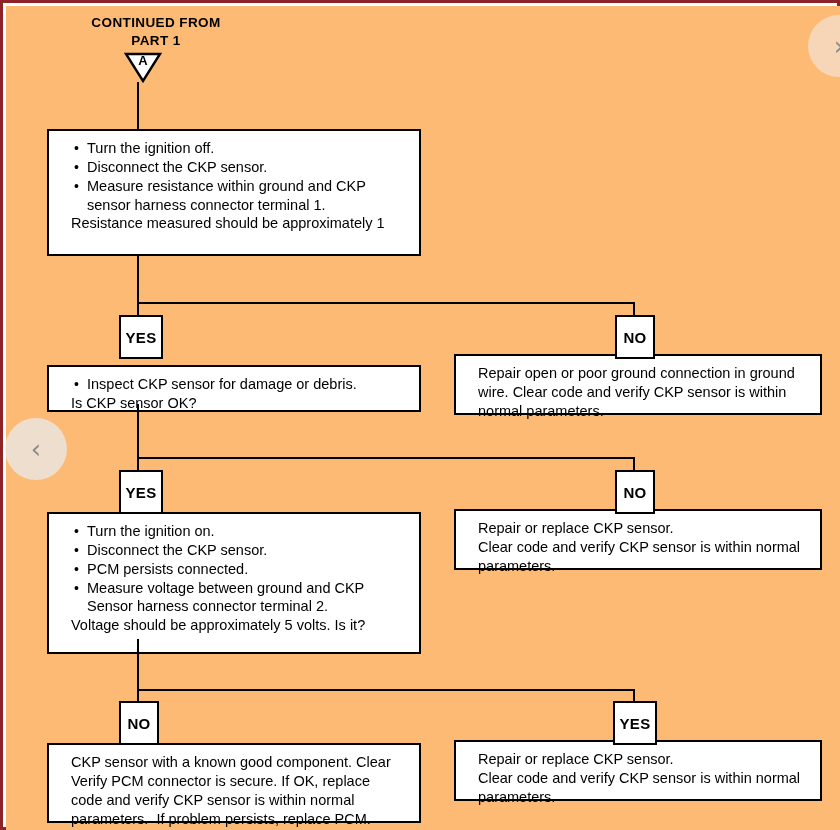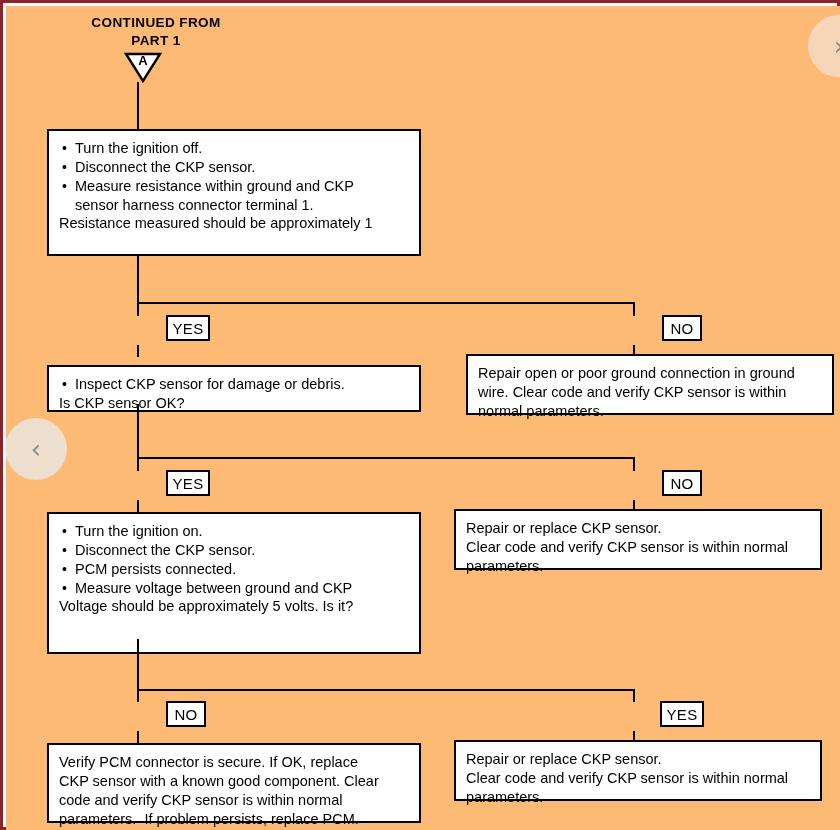--- a/index.html
+++ b/index.html
@@ -30,50 +30,49 @@
   }
 
   
   .fc-box {
     position: absolute;
     border: 2px solid #000;
     background: #ffffff;
     color: #000;
     font-size: 14.5px;
     line-height: 1.30;
-    padding: 8px 10px 8px 10px;
+    padding: 8px 10px 8px 22px;
   }
   .fc-box .li {
     position: relative;
     padding-left: 16px;
     white-space: pre;
   }
   .fc-box .li::before {
     content: "\2022";
     position: absolute;
     left: 3px; top: 0;
     font-size: 14px;
   }
   .fc-box .li.cont { padding-left: 16px; }
   .fc-box .li.cont::before { content: ""; }
   .fc-box .ln { white-space: pre; }
 
   .tag-box {
     position: absolute;
     border: 2px solid #000;
     background: #fff;
-    font-weight: normal;
+    font-weight: bold;
     font-size: 15px;
     letter-spacing: 0.3px;
     display: flex;
     align-items: center;
     justify-content: center;
-    height: 26px;
+    height: 44px;
     z-index: 3;
-    margin-left: 47px;
   }
 
   .vline {
     position: absolute;
     width: 2px;
     background: #000;
   }
   .hline {
     position: absolute;
     height: 2px;
@@ -170,21 +169,21 @@
     <div class="tag-box" style="left:609px; top:309px; width:40px;">NO</div>
 
     <div class="vline" style="left:131px; top:339px; height:12px;"></div>
     <div class="vline" style="left:627px; top:339px; height:9px;"></div>
 
     <div class="fc-box" id="box-step2" style="left:41px; top:351px; width:374px; height:47px;margin-top:8px;">
       <div class="li">Inspect CKP sensor for damage or debris.</div>
       <div class="ln">Is CKP sensor OK?</div>
     </div>
 
-    <div class="fc-box" id="box-step1-no" style="left:448px; top:348px; width:368px; height:61px;margin-left:12px;">
+    <div class="fc-box" id="box-step1-no" style="left:448px; top:348px; width:368px; height:61px;">
       <div class="ln">Repair open or poor ground connection in ground</div>
       <div class="ln">wire. Clear code and verify CKP sensor is within</div>
       <div class="ln">normal parameters.</div>
     </div>
 
     <div class="vline" style="left:131px; top:398px; height:54px;"></div>
     <div class="hline" style="left:131px; top:451px; width:498px;"></div>
     <div class="vline" style="left:627px; top:451px; height:14px;"></div>
     <div class="vline" style="left:131px; top:451px; height:14px;"></div>
 
@@ -192,20 +191,21 @@
     <div class="tag-box" style="left:609px; top:464px; width:40px;">NO</div>
 
     <div class="vline" style="left:131px; top:494px; height:12px;"></div>
     <div class="vline" style="left:627px; top:494px; height:9px;"></div>
 
     <div class="fc-box" id="box-step3" style="left:41px; top:506px; width:374px; height:142px;">
       <div class="li">Turn the ignition on.</div>
       <div class="li">Disconnect the CKP sensor.</div>
       <div class="li">PCM persists connected.</div>
       <div class="li">Measure voltage between ground and CKP</div>
+      <div class="li cont">Sensor harness connector terminal 2.</div>
       <div class="ln">Voltage should be approximately 5 volts. Is it?</div>
     </div>
 
     <div class="fc-box" id="box-step2-no" style="left:448px; top:503px; width:368px; height:61px;">
       <div class="ln">Repair or replace CKP sensor.</div>
       <div class="ln">Clear code and verify CKP sensor is within normal</div>
       <div class="ln">parameters.</div>
     </div>
 
     <div class="vline" style="left:131px; top:633px; height:52px;"></div>
@@ -213,22 +213,22 @@
     <div class="vline" style="left:131px; top:683px; height:13px;"></div>
     <div class="vline" style="left:627px; top:683px; height:13px;"></div>
 
     <div class="tag-box" style="left:113px; top:695px; width:40px;">NO</div>
     <div class="tag-box" style="left:607px; top:695px; width:44px;">YES</div>
 
     <div class="vline" style="left:131px; top:725px; height:12px;"></div>
     <div class="vline" style="left:627px; top:725px; height:9px;"></div>
 
     <div class="fc-box" id="box-step3-no" style="left:41px; top:737px; width:374px; height:80px;">
+      <div class="ln">CKP sensor with a known good component. Clear</div>
       <div class="ln">Verify PCM connector is secure. If OK, replace</div>
-      <div class="ln">CKP sensor with a known good component. Clear</div>
       <div class="ln">code and verify CKP sensor is within normal</div>
       <div class="ln">parameters.  If problem persists, replace PCM.</div>
     </div>
 
     <div class="fc-box" id="box-step3-yes" style="left:448px; top:734px; width:368px; height:61px;">
       <div class="ln">Repair or replace CKP sensor.</div>
       <div class="ln">Clear code and verify CKP sensor is within normal</div>
       <div class="ln">parameters.</div>
     </div>
 

